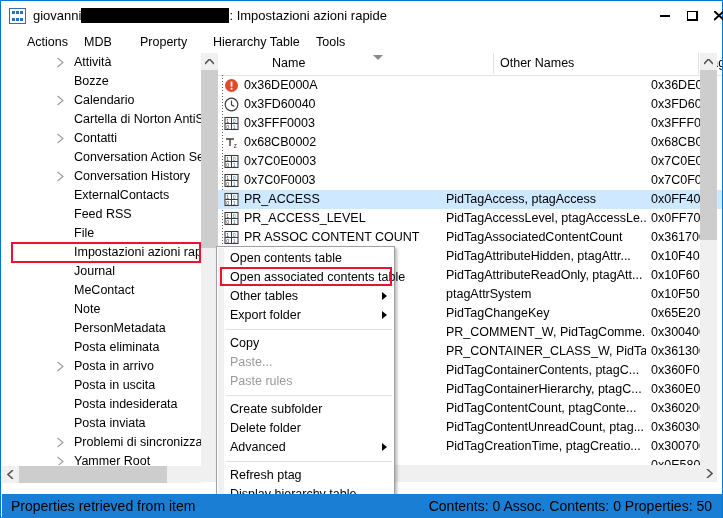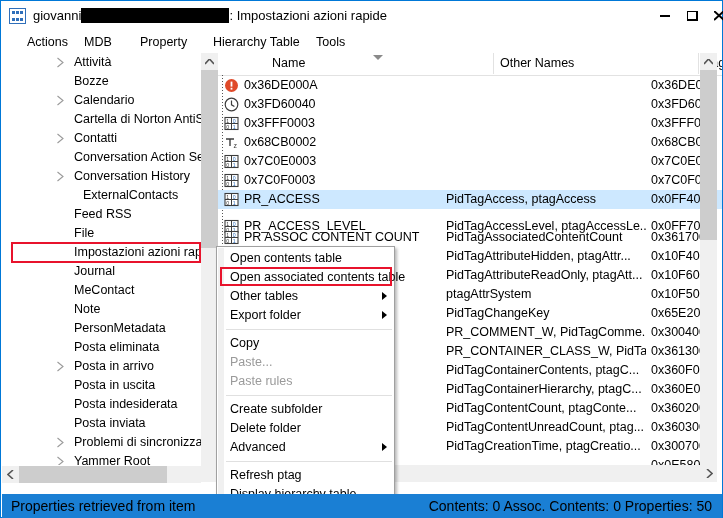--- a/index.html
+++ b/index.html
@@ -249,21 +249,21 @@
           <svg width="9" height="11">
             <path d="M1.5,1 L7,5.5 L1.5,10" fill="none" stroke="#9a9a9a" stroke-width="1.1"></path>
           </svg>
         </span><span>Contatti</span></div>
       <div class="tnode" style="top: 95px; left: 72px;"><span>Conversation Action Settings</span></div>
       <div class="tnode" style="top: 114px; left: 72px;"><span class="tw">
           <svg width="9" height="11">
             <path d="M1.5,1 L7,5.5 L1.5,10" fill="none" stroke="#9a9a9a" stroke-width="1.1"></path>
           </svg>
         </span><span>Conversation History</span></div>
-      <div class="tnode" style="top: 133px; left: 81px;"><span>ExternalContacts</span></div>
+      <div class="tnode" style="top: 133px; left: 72px;"><span>ExternalContacts</span></div>
       <div class="tnode" style="top: 152px; left: 72px;"><span>Feed RSS</span></div>
       <div class="tnode" style="top: 171px; left: 72px;"><span>File</span></div>
       <div class="tnode" style="top: 190px; left: 72px;"><span>Impostazioni azioni rapide</span></div>
       <div class="tnode" style="top: 209px; left: 72px;"><span>Journal</span></div>
       <div class="tnode" style="top: 228px; left: 72px;"><span>MeContact</span></div>
       <div class="tnode" style="top: 247px; left: 72px;"><span>Note</span></div>
       <div class="tnode" style="top: 266px; left: 72px;"><span>PersonMetadata</span></div>
       <div class="tnode" style="top: 285px; left: 72px;"><span>Posta eliminata</span></div>
       <div class="tnode" style="top: 323px; left: 72px;"><span>Posta in uscita</span></div>
       <div class="tnode" style="top: 304px; left: 72px;"><span class="tw">
@@ -398,21 +398,21 @@
               <line x1="1" y1="7.5" x2="14" y2="7.5" stroke="#3c3c3c" stroke-width="1"></line>
               <text x="2.3" y="6.6" font-size="5.2" font-family="Liberation Sans, sans-serif" fill="#3c3c3c">1</text>
               <text x="8.8" y="6.6" font-size="5.2" font-family="Liberation Sans, sans-serif" fill="#2f6fba">0</text>
               <text x="2.3" y="12.7" font-size="5.2" font-family="Liberation Sans, sans-serif" fill="#3c3c3c">0</text>
               <text x="8.8" y="12.7" font-size="5.2" font-family="Liberation Sans, sans-serif" fill="#2f6fba">1</text>
             </svg></span>
           <span class="cell-name">PR_ACCESS</span>
           <span class="cell-other">PidTagAccess, ptagAccess</span>
           <span class="cell-tag">0x0FF4000</span>
         </div>
-        <div class="trow" style="top: 164px; text-align: center;">
+        <div class="trow" style="top: 156px; text-align: center;">
           <span class="rowicon"><svg width="15" height="15">
               <rect x="1" y="1.5" width="13" height="12" fill="#fff" stroke="#3c3c3c" stroke-width="1.1"></rect>
               <line x1="7.5" y1="1.5" x2="7.5" y2="13.5" stroke="#3c3c3c" stroke-width="1"></line>
               <line x1="1" y1="7.5" x2="14" y2="7.5" stroke="#3c3c3c" stroke-width="1"></line>
               <text x="2.3" y="6.6" font-size="5.2" font-family="Liberation Sans, sans-serif" fill="#3c3c3c">1</text>
               <text x="8.8" y="6.6" font-size="5.2" font-family="Liberation Sans, sans-serif" fill="#2f6fba">0</text>
               <text x="2.3" y="12.7" font-size="5.2" font-family="Liberation Sans, sans-serif" fill="#3c3c3c">0</text>
               <text x="8.8" y="12.7" font-size="5.2" font-family="Liberation Sans, sans-serif" fill="#2f6fba">1</text>
             </svg></span>
           <span class="cell-name">PR_ACCESS_LEVEL</span>

